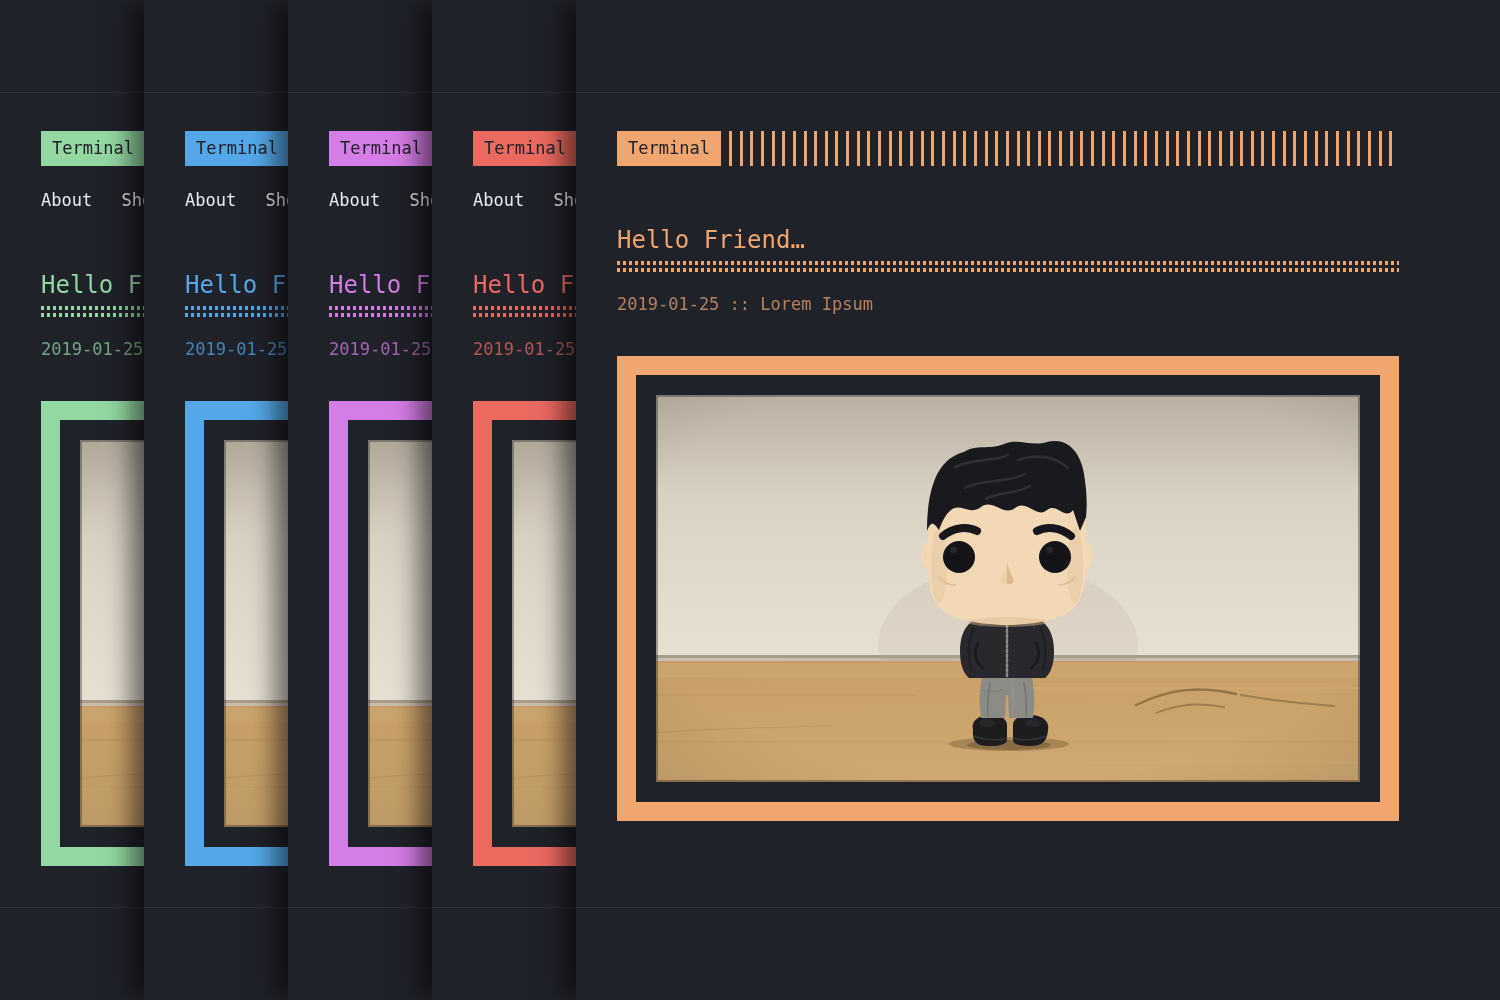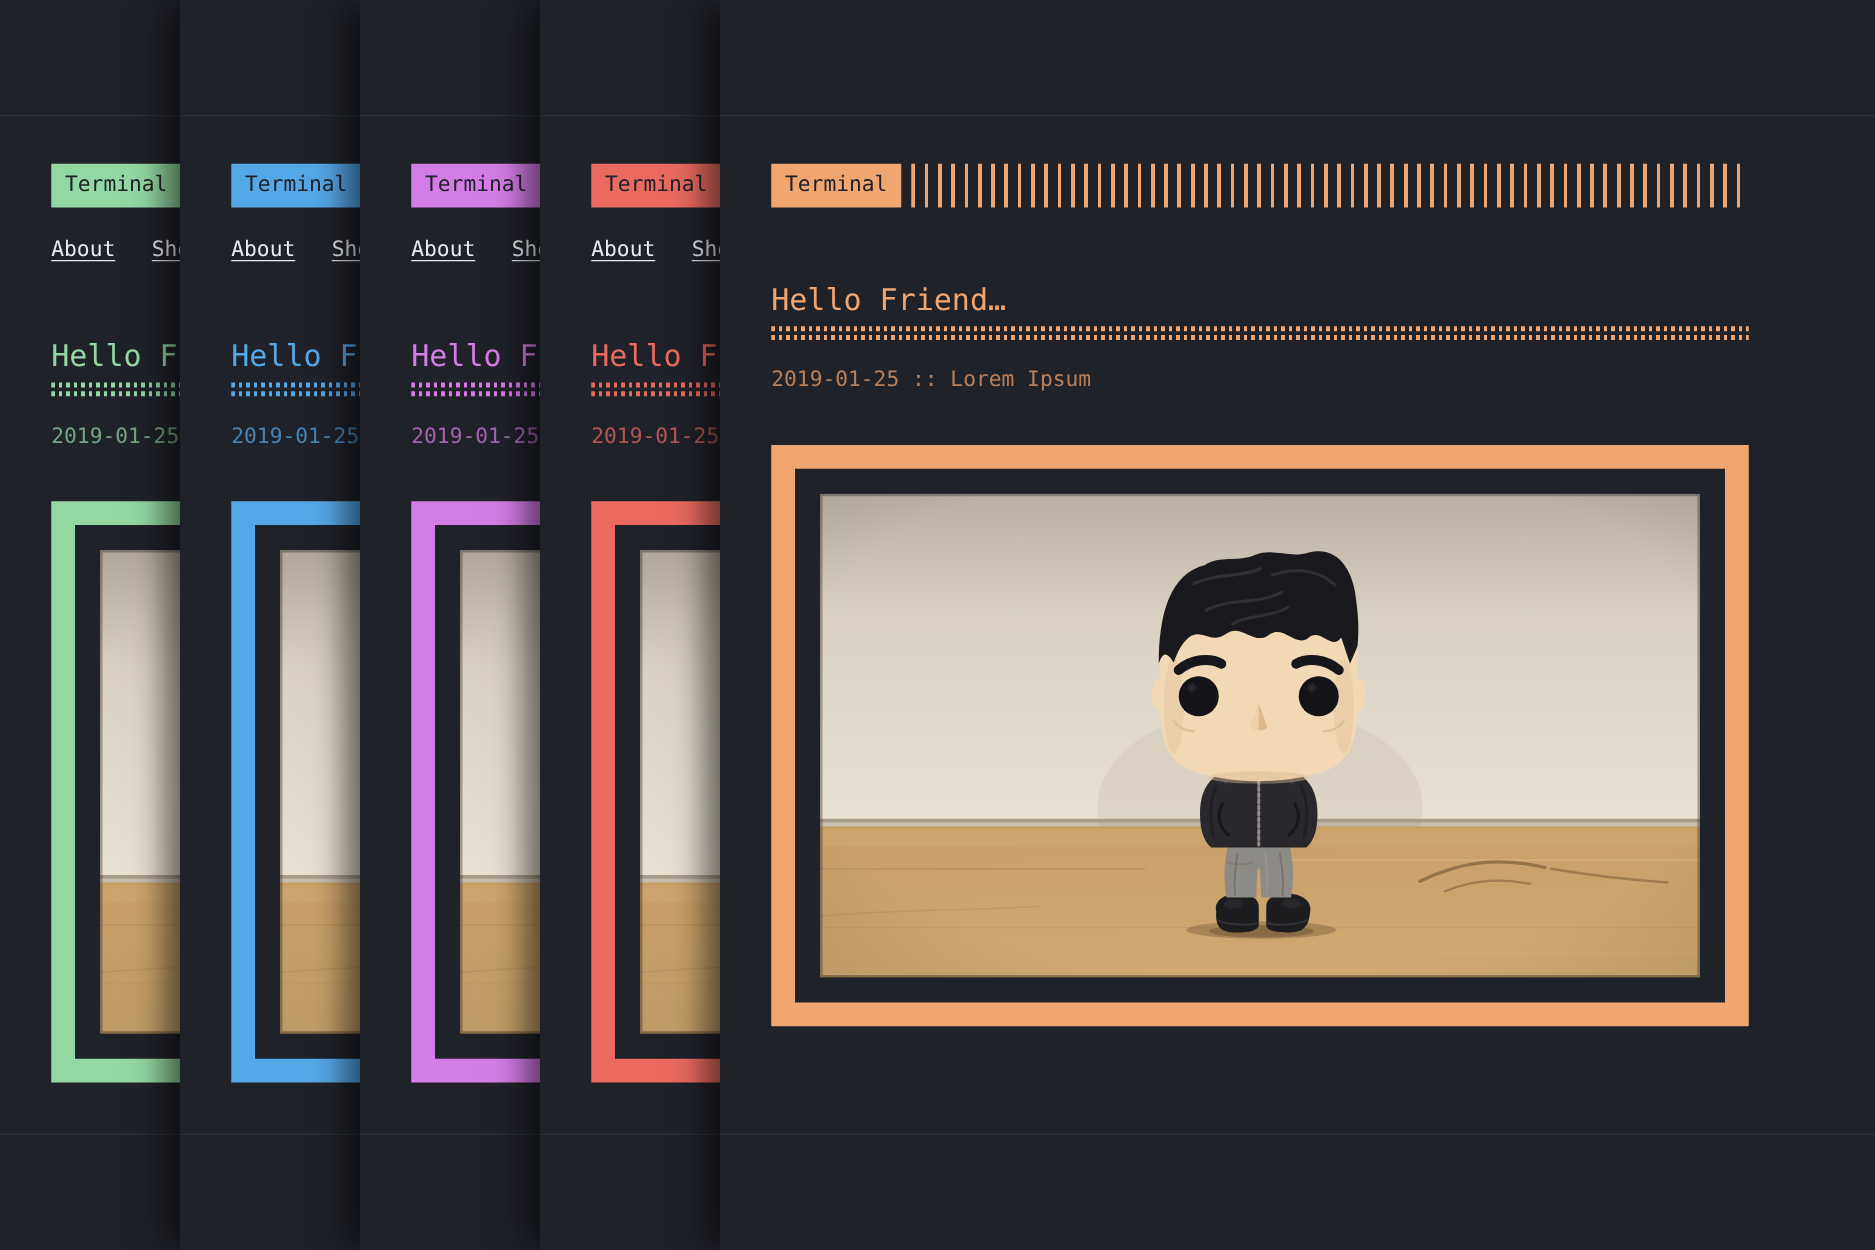--- a/index.html
+++ b/index.html
@@ -21,21 +21,21 @@
 
   .content{position:absolute;left:41px;top:92px;width:782px;}
 
   .logo-row{margin-top:39px;height:35px;display:flex;align-items:stretch;}
   .badge{display:block;background:var(--accent);color:#20222a;
          font-size:17px;line-height:35px;padding:0 11px;white-space:nowrap;cursor:pointer;}
   .bars{flex:1;margin-left:8px;
         background:repeating-linear-gradient(90deg,var(--accent) 0 3px,transparent 3px 10.65px);}
 
   nav.mainnav{margin-top:23px;font-size:17px;line-height:22px;white-space:nowrap;}
-  nav.mainnav a{color:#e8ebf1;text-decoration:underline;text-underline-offset:3px;
+  nav.mainnav a{color:#e8ebf1;text-underline-offset:3px;
         display:inline-block;margin-right:19px;cursor:pointer;}
 
   .post-title{margin:62px 0 0;font-size:24px;line-height:24px;font-weight:normal;
         color:var(--accent);white-space:nowrap;}
 
   .separator{margin-top:9px;height:11px;width:100%;
     background-image:
       repeating-linear-gradient(90deg,var(--accent) 0 3px,transparent 3px 6px),
       repeating-linear-gradient(90deg,var(--accent) 0 3px,transparent 3px 6px);
     background-size:100% 4px,100% 4px;

